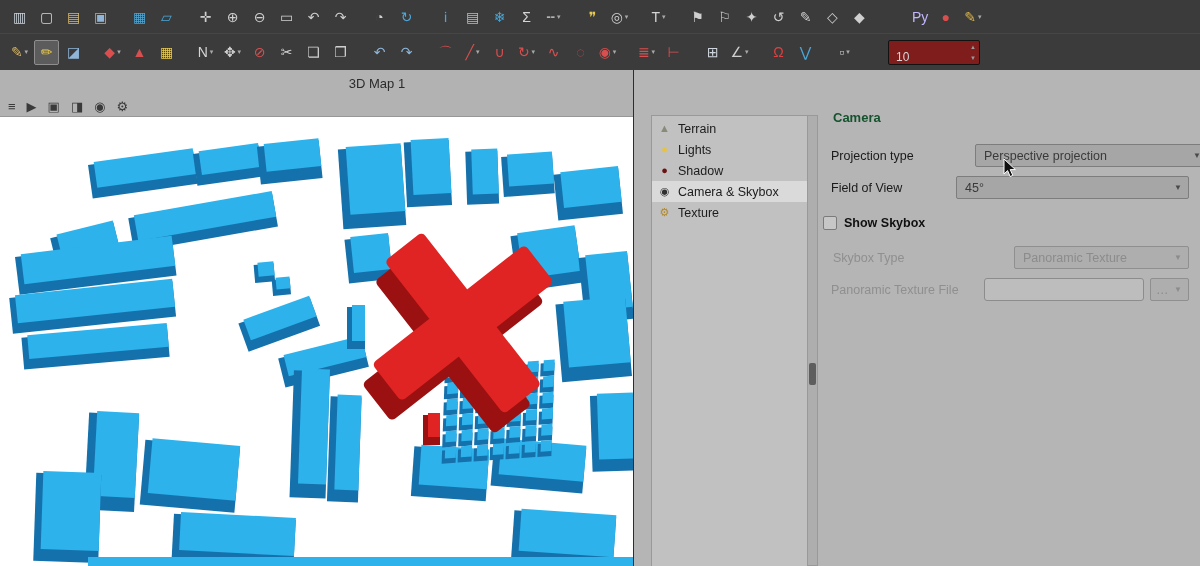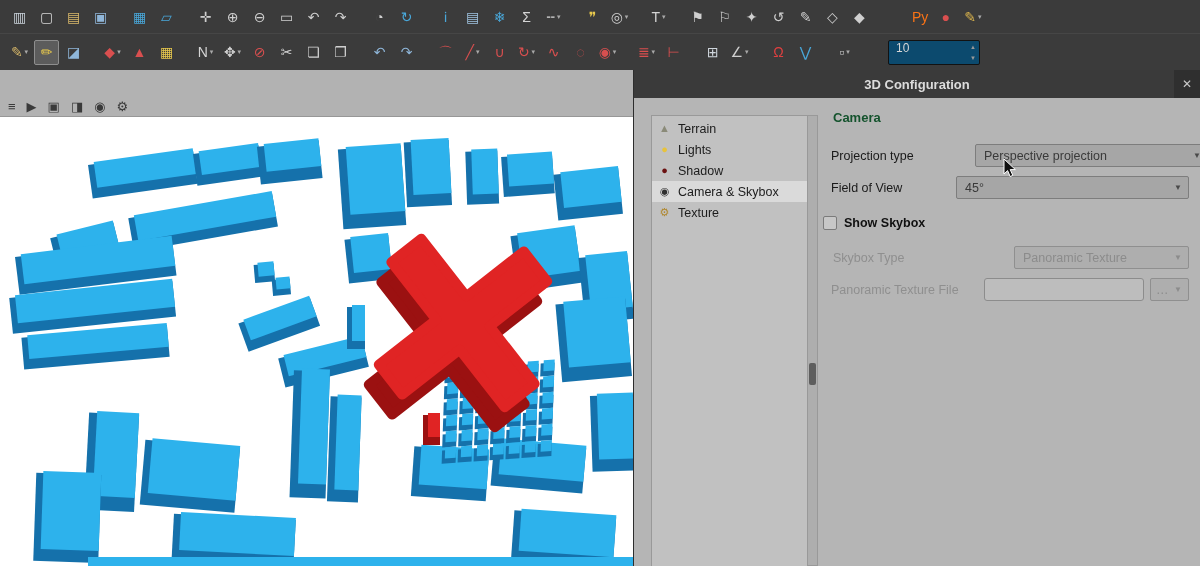--- a/index.html
+++ b/index.html
@@ -13,22 +13,22 @@
   .toolbar { position:absolute; left:0; right:0; display:flex; align-items:center; background:#3b3b3b; padding-left:6px; }
   .row1 { top:0; height:33px; }
   .row2 { top:33px; height:37px; border-top:1px solid #464646; }
   .tbtn { position:relative; height:25px; min-width:25px; padding:0 3px; display:flex; align-items:center; justify-content:center;
           border-radius:2px; margin:0 1px; cursor:default; }
   .tbtn .glyph { font-size:14px; line-height:1; }
   .tbtn .dd { font-size:7px; color:#a9a9a9; margin-left:2px; }
   .tbtn.hl { background:#5c5c5c; border:1px solid #8e8e8e; }
   .tbtn.sp { margin-left:13px; }
   .spinbox, .unitbox {
-    height:25px; background:#0c4a6e; border:1px solid #121212; color:#d6d6d6;
-    font-size:12px; display:flex; align-items:flex-start; padding-left:7px; position:relative; border-radius:2px;
+    height:25px; background:#7f1d1d; border:1px solid #121212; color:#d6d6d6;
+    font-size:12px; display:flex; align-items:flex-end; padding-left:7px; position:relative; border-radius:2px;
   }
   .spinbox { width:92px; margin-left:30px; }
   .unitbox { width:126px; margin-left:5px; }
   .spin-arrows { position:absolute; right:3px; top:3px; bottom:3px; display:flex; flex-direction:column; justify-content:space-between; color:#9a9a9a; font-size:6px; line-height:1; }
   .unit-arrow { position:absolute; right:5px; color:#9a9a9a; font-size:8px; }
   
   .map-panel { position:absolute; left:0; top:70px; width:633px; height:496px; background:#b2b2b2; }
   .map-header { position:absolute; top:0; left:0; right:0; height:26px; background:#b2b2b2; }
   .map-title { position:absolute; left:377px; top:6px; transform:translateX(-50%); font-size:13px; color:#2b2b2b; white-space:nowrap; }
   .map-toolbar { position:absolute; top:26px; left:0; right:0; height:21px; background:#b2b2b2; display:flex; align-items:center; padding-left:8px; gap:11px; border-bottom:1px solid #979797; }
@@ -151,21 +151,21 @@
       <span class="tbtn">
         <span class="glyph" style="color: rgb(207, 207, 207);">✎</span>
       </span>
       <span class="tbtn">
         <span class="glyph" style="color: rgb(207, 207, 207);">◇</span>
       </span>
       <span class="tbtn">
         <span class="glyph" style="color: rgb(207, 207, 207);">◆</span>
       </span>
       <span class="tbtn sp">
-        <span class="glyph" style="color: #f97316; margin-left: 23px;">Py</span>
+        <span class="glyph" style="color: #c4b5fd; margin-left: 23px;">Py</span>
       </span>
       <span class="tbtn">
         <span class="glyph" style="color: rgb(217, 79, 79);">●</span>
       </span>
       <span class="tbtn">
         <span class="glyph" style="color: rgb(224, 184, 77);">✎</span>
         <span class="dd">▾</span>
       </span>
     </div>
   <div class="toolbar row2" id="tb2">
@@ -266,20 +266,23 @@
       <div class="spinbox">
         <span>10</span>
         <span class="spin-arrows">
           <span>▲</span>
           <span>▼</span>
         </span>
       </div>
     </div>
 
   <div class="map-panel">
+    <div class="map-header">
+      <span class="map-title">3D Map 1</span>
+    </div>
     <div class="map-toolbar" id="map-toolbar">
         <span class="map-tbtn">≡</span>
         <span class="map-tbtn">▶</span>
         <span class="map-tbtn">▣</span>
         <span class="map-tbtn">◨</span>
         <span class="map-tbtn">◉</span>
         <span class="map-tbtn">⚙</span>
       </div>
     <div class="map-view">
       <svg id="scene" width="633" height="449" viewBox="0 0 633 449">
@@ -512,26 +515,20 @@
           </g>
           <g transform="translate(463,206) rotate(-38)">
             <path d="M -92 -19 L -19 -19 L -19 -92 L 19 -92 L 19 -19 L 92 -19 L 92 19 L 19 19 L 19 92 L -19 92 L -19 19 L -92 19 Z" fill="#e02424" stroke="#e02424" stroke-width="10" stroke-linejoin="round"></path>
           </g>
         </g>
       </svg>
     </div>
   </div>
 
   <div class="dialog">
-    <div class="dialog-titlebar">
-      <span class="dialog-title">3D Configuration</span>
-      <button class="close-btn">
-        <span>✕</span>
-      </button>
-    </div>
     <div class="dialog-body">
       <div class="nav-list" id="nav-list">
           <div class="nav-item">
             <span class="nav-icon" style="color: rgb(138, 138, 120);">▲</span>
             <span>Terrain</span>
           </div>
           <div class="nav-item">
             <span class="nav-icon" style="color: rgb(232, 195, 60);">●</span>
             <span>Lights</span>
           </div>

